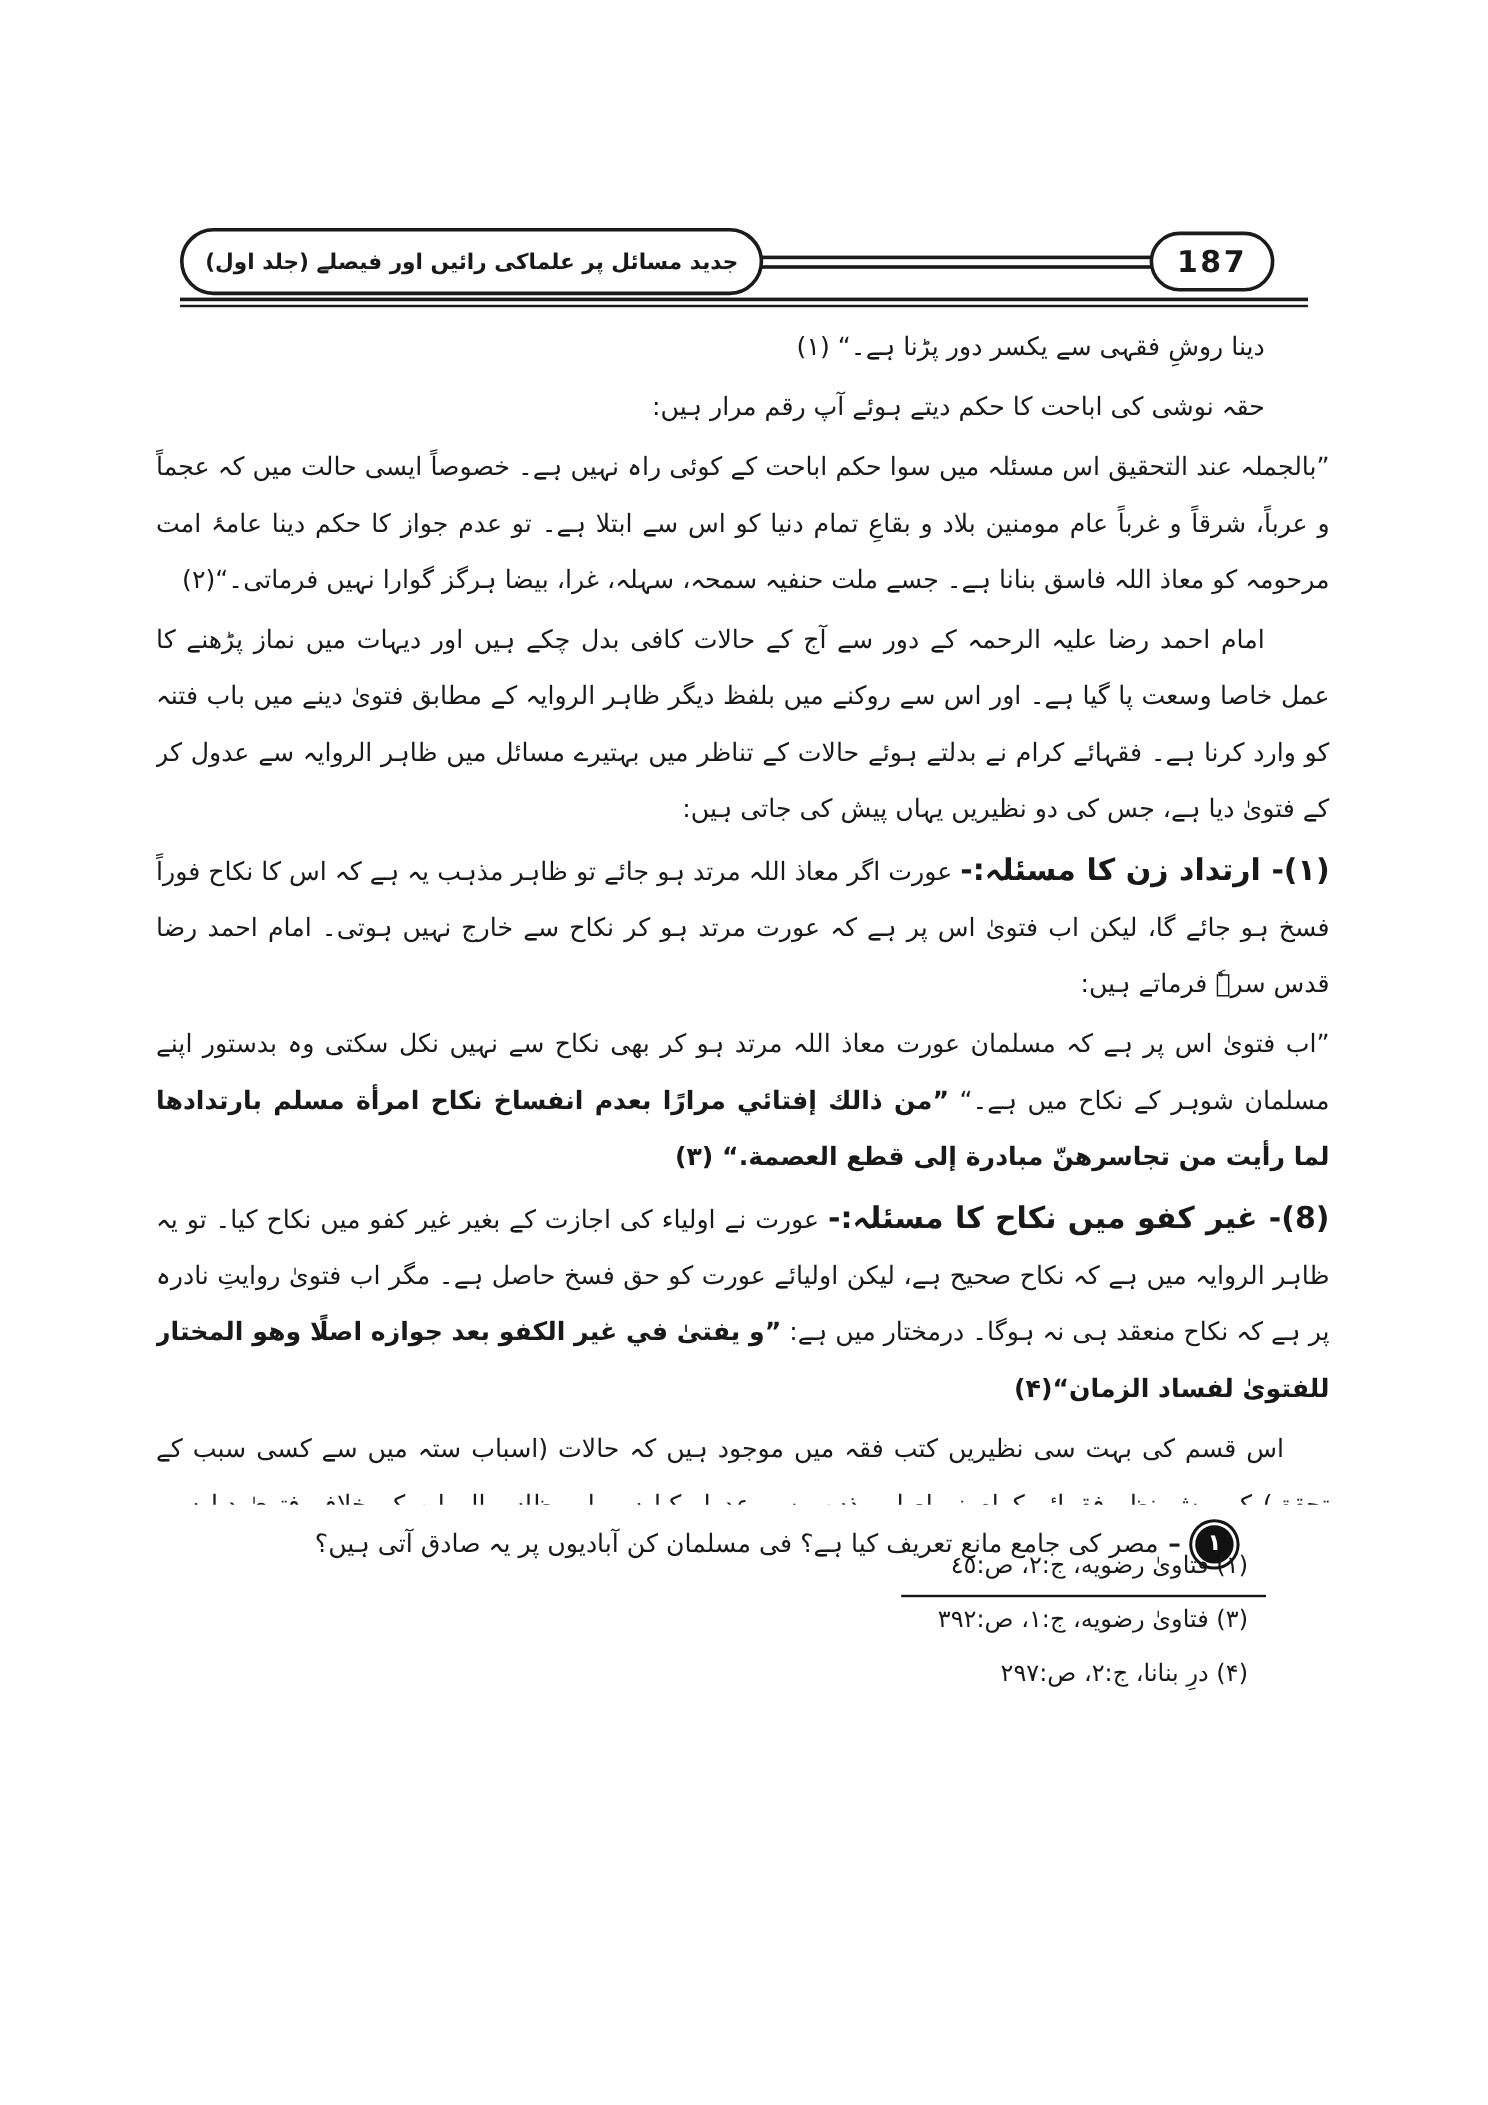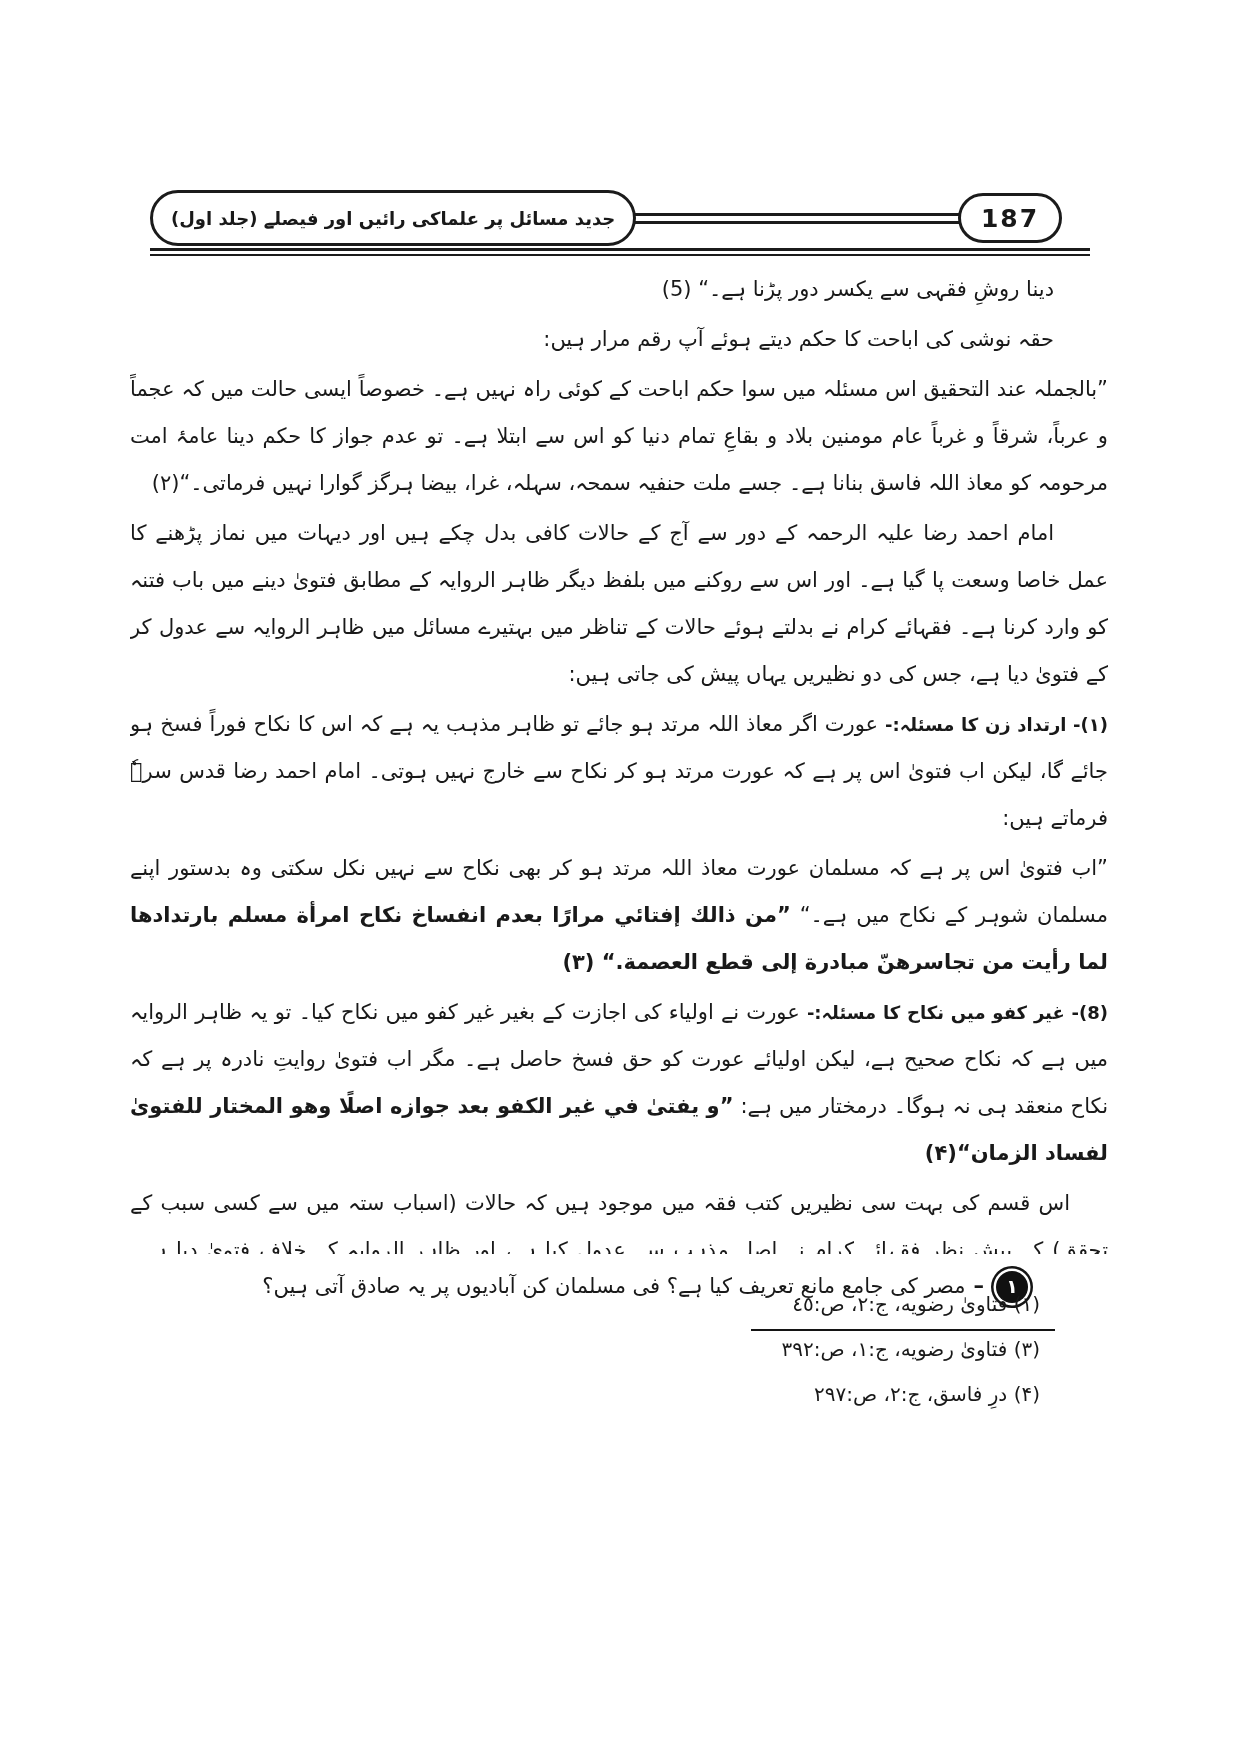--- a/index.html
+++ b/index.html
@@ -44,21 +44,21 @@
   
   .content{
     position:absolute;top:266px;right:132px;width:978px;
     direction:rtl;text-align:justify;
     font-size:21px;line-height:47px;
     max-height:988px;overflow:hidden;
   }
   .content p{margin:0 0 3px 0;}
   .indent{text-indent:54px;}
   .indent-sm{text-indent:38px;}
-  .sec-head{font-weight:bold;font-size:18px;letter-spacing:0.2px;}
+  .sec-head{font-weight:bold;font-size:25px;letter-spacing:0.2px;}
   .arabic{font-weight:bold;}
   .quote-tail{padding-right:54px;}
   
   .question{
     position:absolute;top:1263px;right:212px;left:132px;
     direction:rtl;text-align:right;font-size:21px;line-height:47px;
     display:flex;align-items:center;gap:8px;
   }
   .qnum{
     flex:0 0 auto;width:32px;height:32px;border-radius:50%;
@@ -88,21 +88,21 @@
 <div class="page">
 
   <div class="header">
     <div class="pill title">جدید مسائل پر علماکی رائیں اور فیصلے (جلد اول)</div>
     <div class="connector"></div>
     <div class="pill pagenum">187</div>
   </div>
   <div class="top-rule"></div>
 
   <div class="content">
-    <p class="quote-tail">دینا روشِ فقہی سے یکسر دور پڑنا ہے۔“ (5)</p>
+    <p class="quote-tail">دینا روشِ فقہی سے یکسر دور پڑنا ہے۔“ (۱)</p>
     <p class="indent">حقہ نوشی کی اباحت کا حکم دیتے ہوئے آپ رقم مرار ہیں:</p>
     <p>”بالجملہ عند التحقیق اس مسئلہ میں سوا حکم اباحت کے کوئی راہ نہیں ہے۔ خصوصاً ایسی حالت میں کہ عجماً و عرباً، شرقاً و غرباً عام مومنین بلاد و بقاعِ تمام دنیا کو اس سے ابتلا ہے۔ تو عدم جواز کا حکم دینا عامۂ امت مرحومہ کو معاذ اللہ فاسق بنانا ہے۔ جسے ملت حنفیہ سمحہ، سہلہ، غرا، بیضا ہرگز گوارا نہیں فرماتی۔“(۲)</p>
     <p class="indent">امام احمد رضا علیہ الرحمہ کے دور سے آج کے حالات کافی بدل چکے ہیں اور دیہات میں نماز پڑھنے کا عمل خاصا وسعت پا گیا ہے۔ اور اس سے روکنے میں بلفظ دیگر ظاہر الروایہ کے مطابق فتویٰ دینے میں باب فتنہ کو وارد کرنا ہے۔ فقہائے کرام نے بدلتے ہوئے حالات کے تناظر میں بہتیرے مسائل میں ظاہر الروایہ سے عدول کر کے فتویٰ دیا ہے، جس کی دو نظیریں یہاں پیش کی جاتی ہیں:</p>
 
     <p><span class="sec-head indent-sm">(۱)- ارتداد زن کا مسئلہ:-</span>
       <span>عورت اگر معاذ اللہ مرتد ہو جائے تو ظاہر مذہب یہ ہے کہ اس کا نکاح فوراً فسخ ہو جائے گا، لیکن اب فتویٰ اس پر ہے کہ عورت مرتد ہو کر نکاح سے خارج نہیں ہوتی۔ امام احمد رضا قدس سرہٗ فرماتے ہیں:</span></p>
 
     <p><span>”اب فتویٰ اس پر ہے کہ مسلمان عورت معاذ اللہ مرتد ہو کر بھی نکاح سے نہیں نکل سکتی وہ بدستور اپنے مسلمان شوہر کے نکاح میں ہے۔“</span>
       <span class="arabic">”من ذالك إفتائي مرارًا بعدم انفساخ نكاح امرأة مسلم بارتدادها لما رأيت من تجاسرهنّ مبادرة إلى قطع العصمة.“ (۳)</span></p>
 
@@ -116,16 +116,16 @@
   <div class="question">
     <span class="qnum">۱</span>
     <span class="qdash">–</span>
     <span>مصر کی جامع مانع تعریف کیا ہے؟ فی مسلمان کن آبادیوں پر یہ صادق آتی ہیں؟</span>
   </div>
 
   <div class="fn-rule"></div>
   <div class="footnotes">
     <div class="fn-line"><span class="fn-marker">(١)</span> <span>فتاوىٰ رضويه، ج:٢، ص:٤٥</span></div>
     <div class="fn-line"><span class="fn-marker">(٣)</span> <span>فتاوىٰ رضويه، ج:١، ص:٣٩٢</span></div>
-    <div class="fn-line"><span class="fn-marker">(۴)</span> <span>درِ فاسق، ج:٢، ص:٢٩٧</span></div>
+    <div class="fn-line"><span class="fn-marker">(۴)</span> <span>درِ بنانا، ج:٢، ص:٢٩٧</span></div>
   </div>
 
 </div>
 
 </body></html>

